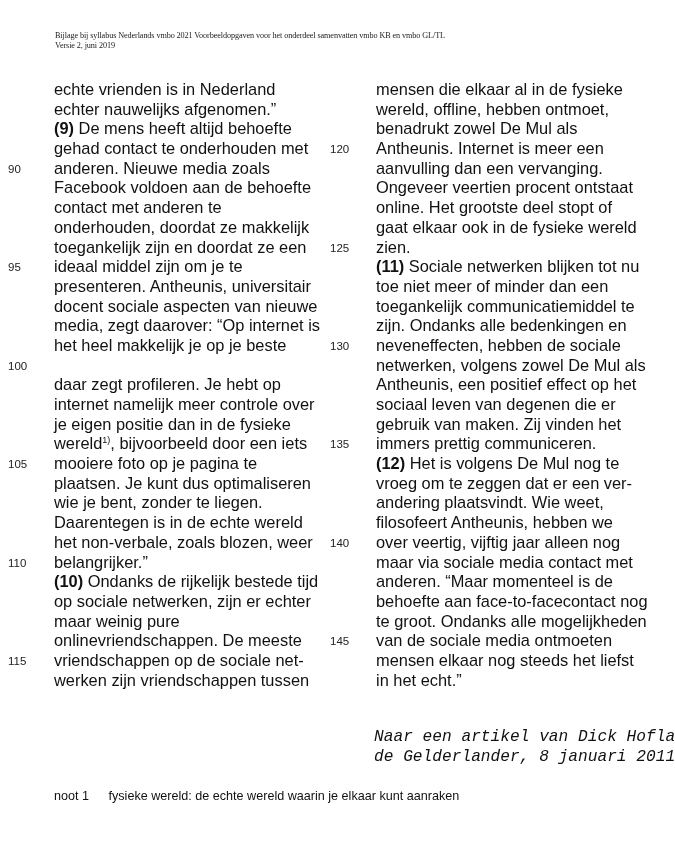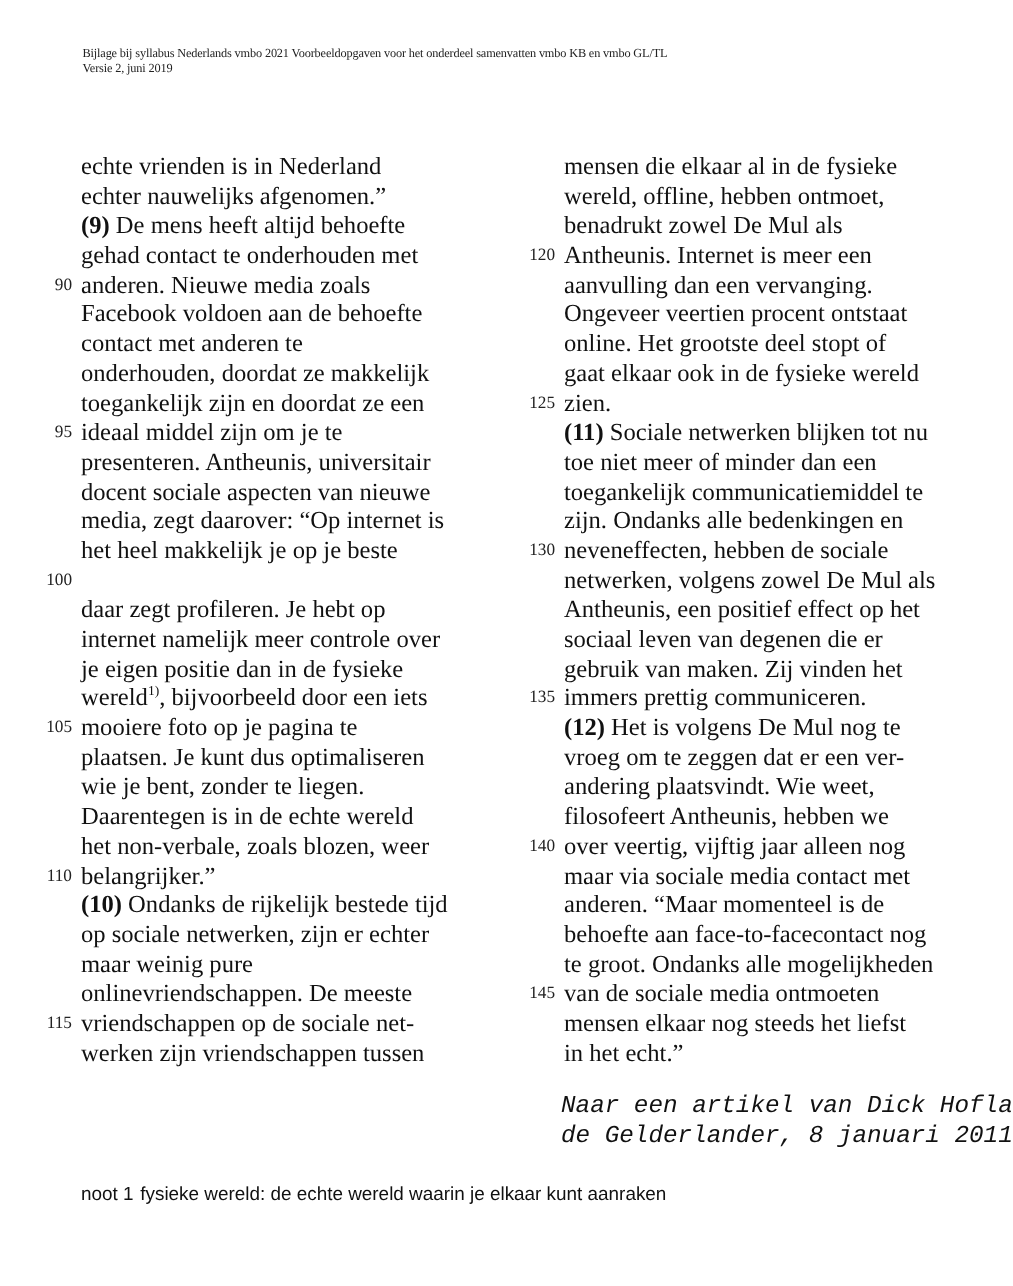--- a/index.html
+++ b/index.html
@@ -1,29 +1,29 @@
 <!DOCTYPE html>
 <html><head>
 <meta charset="utf-8">
 <style>
   html, body { margin: 0; padding: 0; background: #ffffff; }
   body { width: 675px; height: 857px; position: relative; overflow: hidden; color: #111; }
   .header { position: absolute; left: 55px; top: 31px; font-family: Liberation Serif, serif; font-size: 8.2px; line-height: 10px; color: #222; letter-spacing: -0.1px; }
   .header div { white-space: nowrap; }
-  .col { position: absolute; top: 101px; font-family: Liberation Serif, serif; font-size: 16.4px; line-height: 19.7px; color: #111; }
+  .col { position: absolute; top: 80px; font-family: Liberation Sans, sans-serif; font-size: 16.4px; line-height: 19.7px; color: #111; }
   .col.left { left: 54px; width: 290px; }
   .col.right { left: 376px; width: 295px; }
   .line { position: relative; white-space: nowrap; height: 19.7px; }
-  .lnum { position: absolute; right: 100%; margin-right: 6px; width: 40px; text-align: right; font-size: 11.5px; top: 1px; color: #222; }
+  .lnum { position: absolute; right: 100%; margin-right: 6px; width: 40px; text-align: left; font-size: 11.5px; top: 1px; color: #222; }
   .bold { font-weight: bold; }
   .sup { font-size: 9px; vertical-align: super; line-height: 0; }
   .source { position: absolute; left: 374px; top: 727px; font-family: Liberation Mono, monospace; font-style: italic; font-size: 16.2px; line-height: 20px; color: #111; }
   .source div { white-space: nowrap; }
   .footnote { position: absolute; left: 35px; top: 789px; font-family: "Liberation Sans", sans-serif; font-size: 12.6px; color: #111; white-space: nowrap; }
-  .footnote .label { margin-right: 1px; padding-left: 19px; }
+  .footnote .label { margin-right: 16px; padding-left: 19px; }
 </style>
 </head>
 <body>
 
 <div class="header">
   <div>Bijlage bij syllabus Nederlands vmbo 2021  Voorbeeldopgaven voor het onderdeel samenvatten vmbo KB en vmbo GL/TL</div>
   <div>Versie 2, juni 2019</div>
 </div>
 
 <div class="col left" id="left-col">

